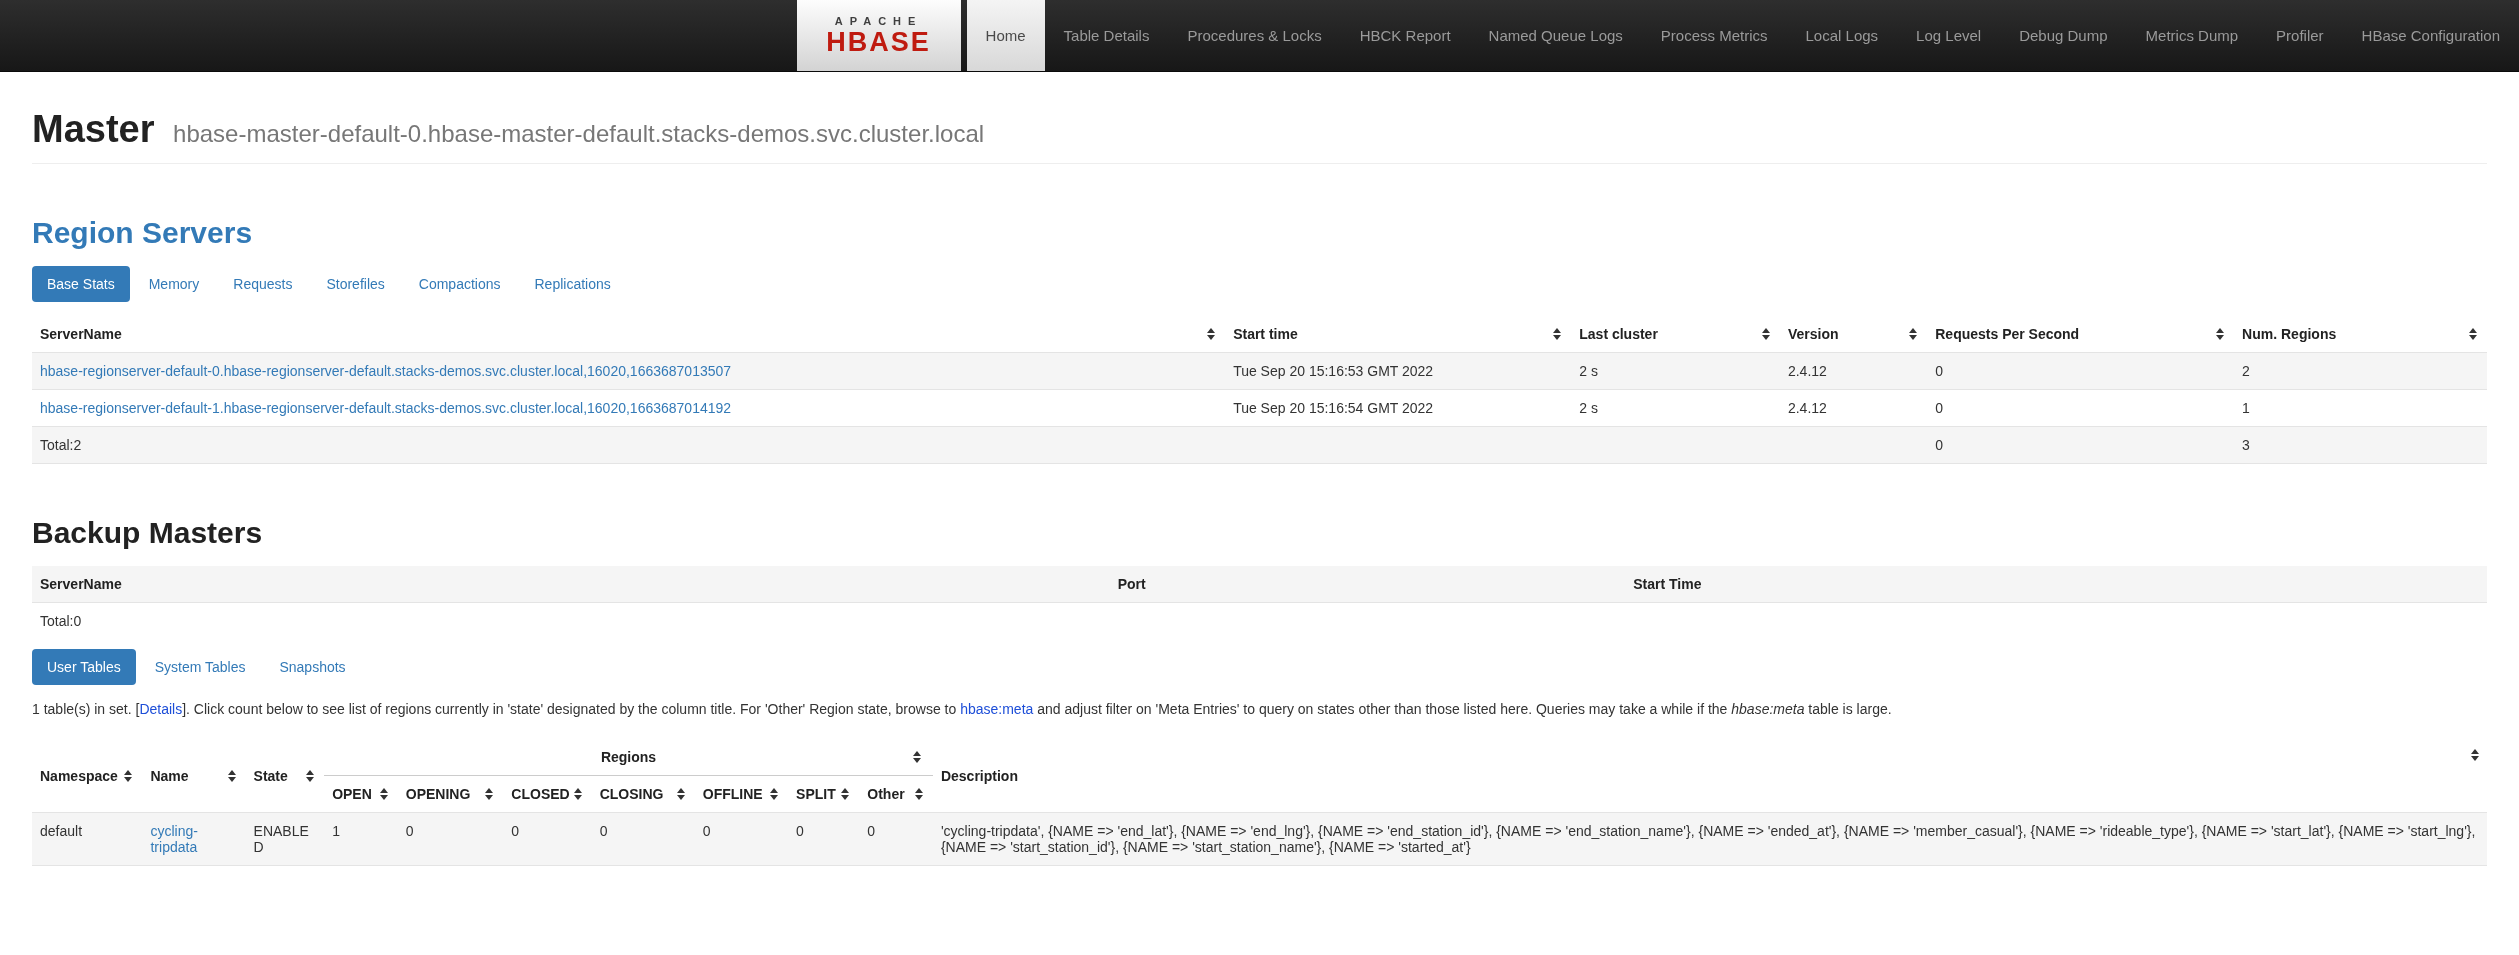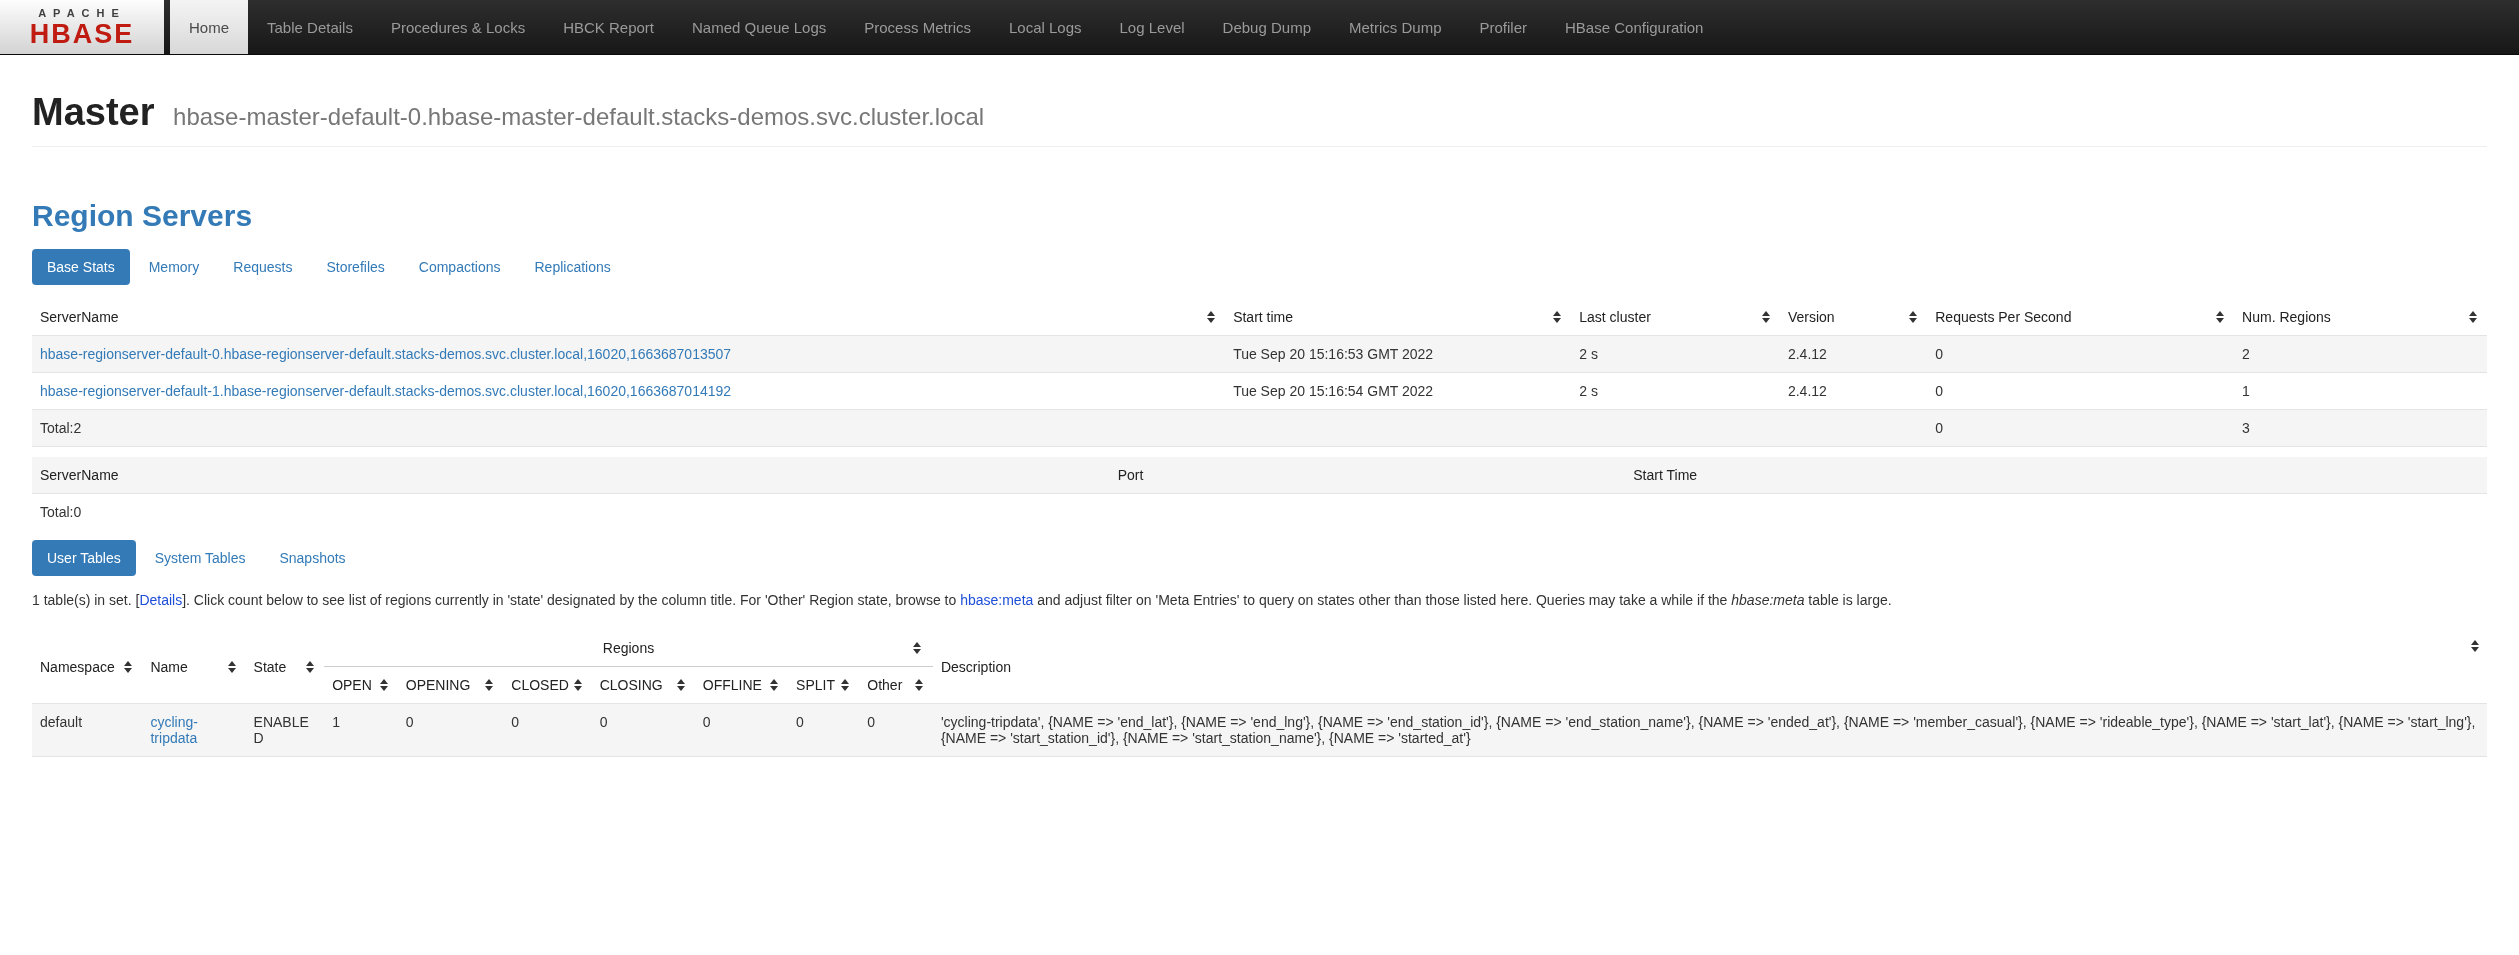--- a/index.html
+++ b/index.html
@@ -8,25 +8,26 @@
     font-family: "Liberation Sans", "DejaVu Sans", sans-serif;
     font-size: 14px;
     color: #333;
     min-height: 955px;
     overflow-x: hidden;
   }
   a { text-decoration: none; }
 
   
   .navbar {
-    height: 55px;
+    height: 72px;
     background: linear-gradient(180deg, #2e2e2e, #171717);
     display: flex;
     align-items: stretch;
     border-bottom: 1px solid #0a0a0a;
+    justify-content: flex-end;
   }
   .logo {
     width: 164px;
     background: linear-gradient(180deg, #fdfdfd, #d3d3d3);
     display: flex;
     flex-direction: column;
     align-items: center;
     justify-content: center;
     padding: 4px 10px;
     cursor: pointer;
@@ -92,21 +93,21 @@
     border-collapse: collapse;
     table-layout: fixed;
   }
   .data-table th, .data-table td {
     text-align: left;
     padding: 10px 8px;
     font-size: 14px;
     vertical-align: top;
     word-wrap: break-word;
   }
-  .data-table th { font-weight: normal; color: #222; }
+  .data-table th { font-weight: bold; color: #222; }
   .data-table tr { border-top: 1px solid #e4e4e4; }
   .data-table tr.no-top { border-top: none; }
   .data-table tr.striped { background: #f5f5f5; }
   .data-table tr.bordered-bottom { border-bottom: 1px solid #e4e4e4; }
   .data-table a { color: #337ab7; }
 
   .th-flex { display: flex; justify-content: space-between; align-items: center; }
   .sorter { display: inline-flex; flex-direction: column; align-items: center; gap: 2px; cursor: pointer; padding: 1px 2px; }
   .sorter i { display: block; width: 0; height: 0; border-left: 4px solid transparent; border-right: 4px solid transparent; }
   .sorter .up { border-bottom: 5px solid #333; }
@@ -263,20 +264,21 @@
             <td></td>
             <td></td>
           <td>0</td>
           <td>3</td>
         </tr>
       </tbody>
     </table>
   </section>
 
   <section class="section">
+    <h2 class="section-title dark">Backup Masters</h2>
     <table class="data-table">
       <colgroup>
         <col style="width:43.9%">
           <col style="width:21.0%">
           <col style="width:35.1%">
       </colgroup>
       <tbody>
         <tr class="striped no-top bordered-bottom">
           <th>ServerName</th>
           <th>Port</th>

